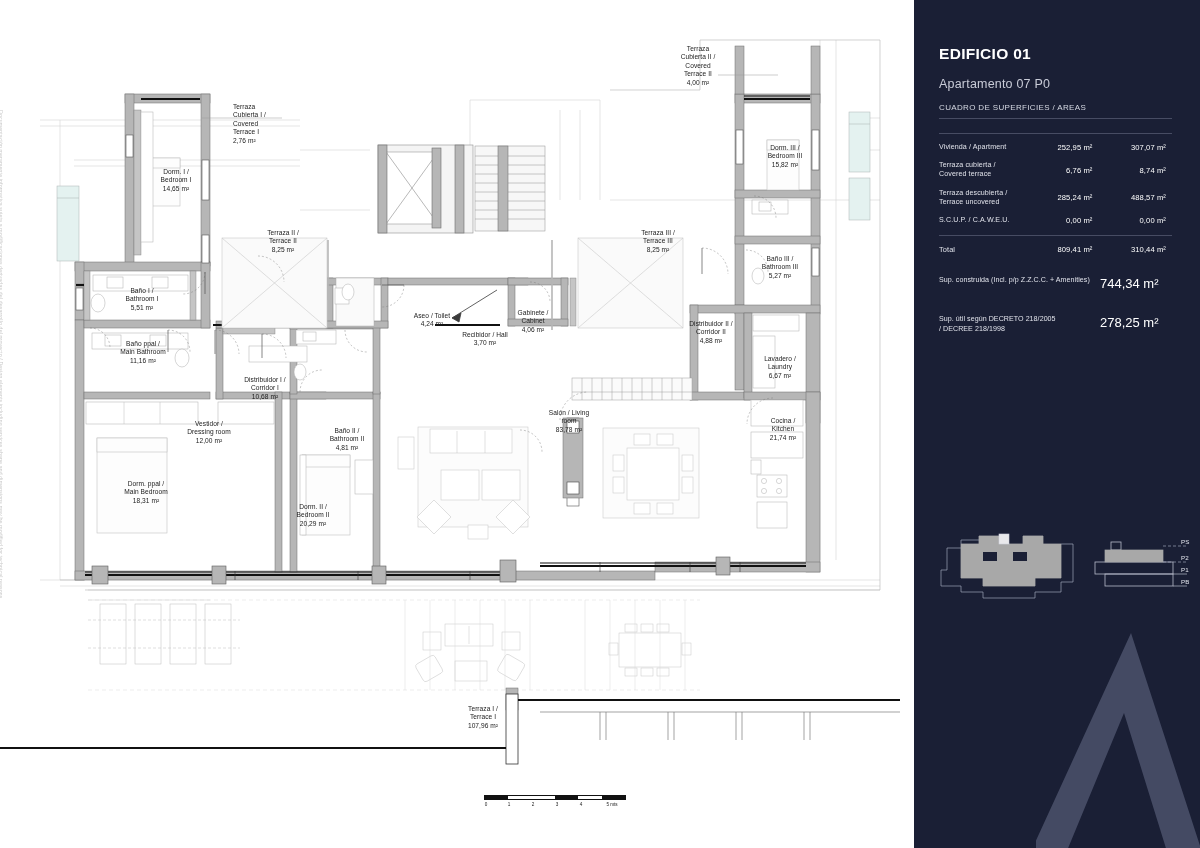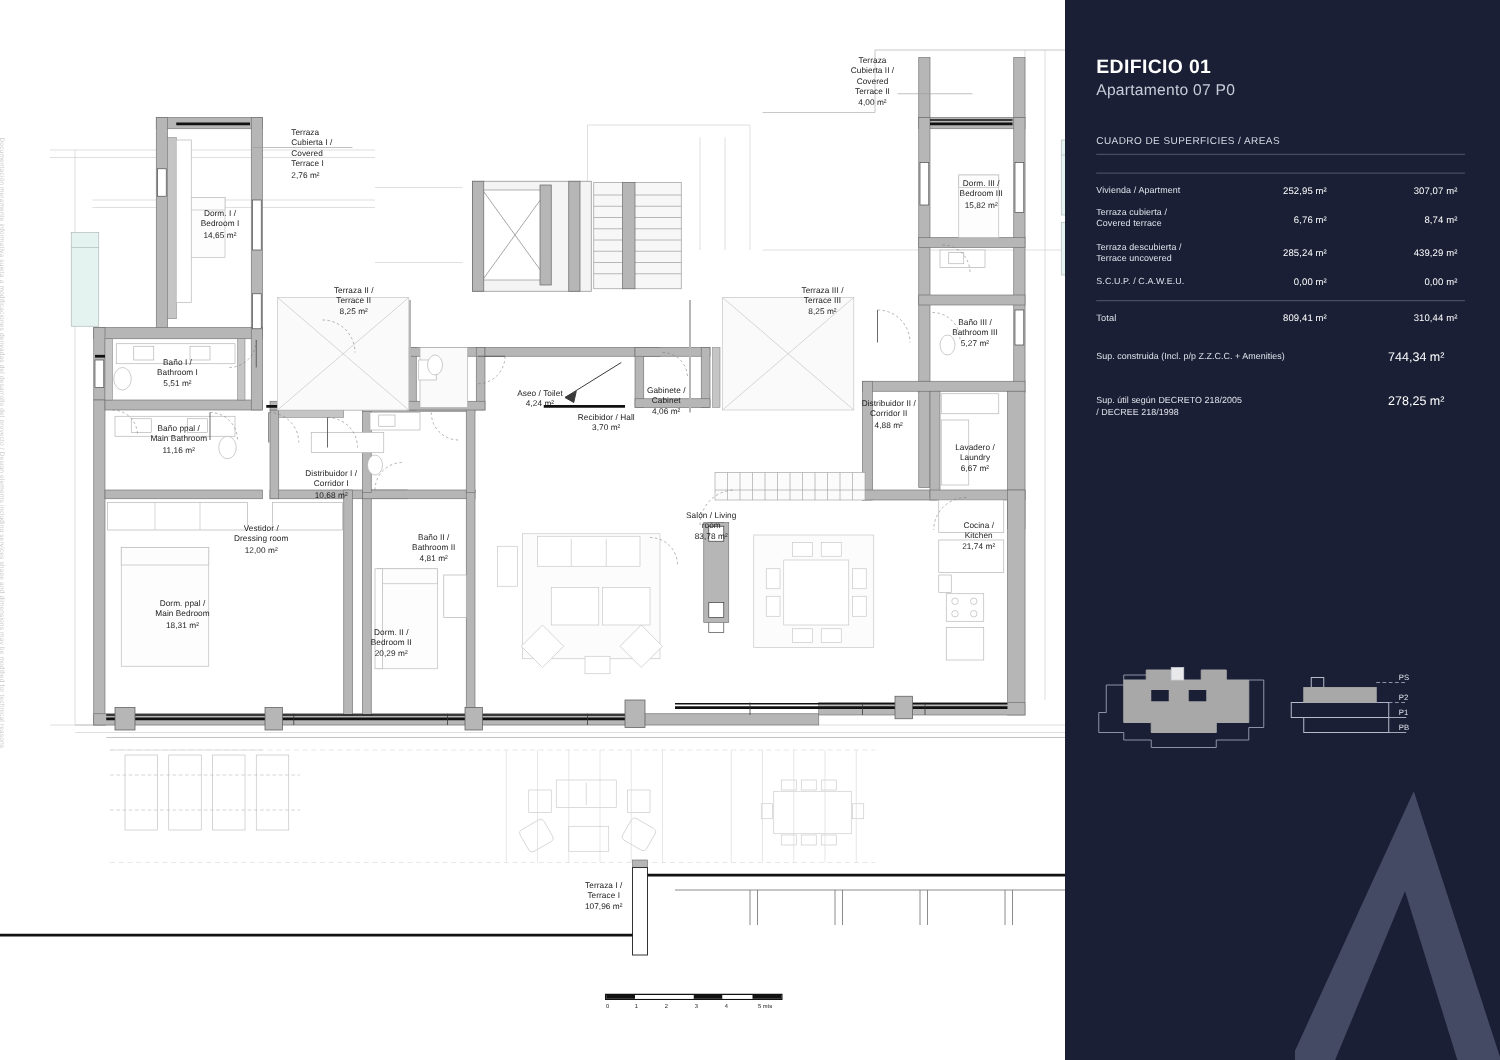--- a/index.html
+++ b/index.html
@@ -42,34 +42,34 @@
   .sb-row { display:flex; width: 142px; height: 5px; border: 0.7px solid #111; }
   .sb-seg { flex: 1 1 0; }
   .sb-dark { background: #111; }
   .sb-light { background: #fff; }
   .sb-ticks { position: relative; width: 142px; height: 10px; font-size: 4.6px; color: #222; }
   .sb-ticks span { position: absolute; top: 2px; transform: translateX(-50%); }
 
   
   .panel {
     position: absolute; right: 0; top: 0;
-    width: 348px; height: 848px;
+    width: 286px; height: 848px;
     background: #1a1f35;
     overflow: hidden;
   }
   .panel-inner { position: relative; padding: 45px 28px 0 25px; z-index: 3; }
   .bld-title {
     font-size: 15.5px; font-weight: bold; color: #ffffff;
     letter-spacing: 0.3px;
   }
   .apt-title {
-    font-size: 12.5px; color: #c9ccd8; margin-top: 2px; letter-spacing: 0.2px;
+    font-size: 12.5px; color: #c9ccd8; margin-top: 14px; letter-spacing: 0.2px;
   }
   .cuadro {
-    font-size: 8px; color: #d6d9e3; margin-top: 29px; letter-spacing: 0.35px;
+    font-size: 8px; color: #d6d9e3; margin-top: 12px; letter-spacing: 0.35px;
   }
   .rule { height: 1px; background: #474c63; margin: 6px 0 0 0; }
 
   .thead { display:flex; margin-top: 16px; }
   .thead .c1 { width: 86px; }
   .thead .c2, .thead .c3 {
     flex: 1 1 0; text-align: center;
     font-size: 7.2px; color: #e3e5ec; line-height: 9.5px; letter-spacing: 0.2px;
   }
   .rule2 { height: 1px; background: #474c63; margin-top: 14px; }
@@ -85,21 +85,21 @@
   }
   .trow.total .c1 { font-size: 7.4px; }
   .rule3 { height: 1px; background: #474c63; margin-top: 10px; }
 
   .wide-row { display:flex; align-items: flex-start; margin-top: 14px; }
   .wide-row .wl {
     flex: 1 1 auto; font-size: 7.1px; color: #e0e2ea; line-height: 9.4px;
     white-space: pre-line; letter-spacing: 0.05px;
   }
   .wide-row .wv {
-    width: 72px; text-align: center; font-size: 10px; color: #fff; padding-right: 6px;
+    width: 72px; text-align: left; font-size: 13px; color: #fff; padding-right: 6px;
   }
 
   
   .keyplans { position: absolute; left: 25px; top: 530px; width: 252px; z-index: 3; }
 
   
   .watermark { position: absolute; right: -6px; bottom: -10px; z-index: 1; opacity: 1; }
 
   .pool { fill: #e4f2f0; stroke: #aab3b3; stroke-width: 0.5; }
 </style>
@@ -623,21 +623,21 @@
       <div class="trow">
         <div class="c1">Terraza cubierta /
 Covered terrace</div>
         <div class="c2">6,76 m²</div>
         <div class="c3">8,74 m²</div>
       </div>
       <div class="trow">
         <div class="c1">Terraza descubierta /
 Terrace uncovered</div>
         <div class="c2">285,24 m²</div>
-        <div class="c3">439,29 m²</div>
+        <div class="c3">488,57 m²</div>
       </div>
       <div class="trow">
         <div class="c1">S.C.U.P. / C.A.W.E.U.</div>
         <div class="c2">0,00 m²</div>
         <div class="c3">0,00 m²</div>
       </div>
 
       <div class="rule3"></div>
 
       <div class="trow total">

